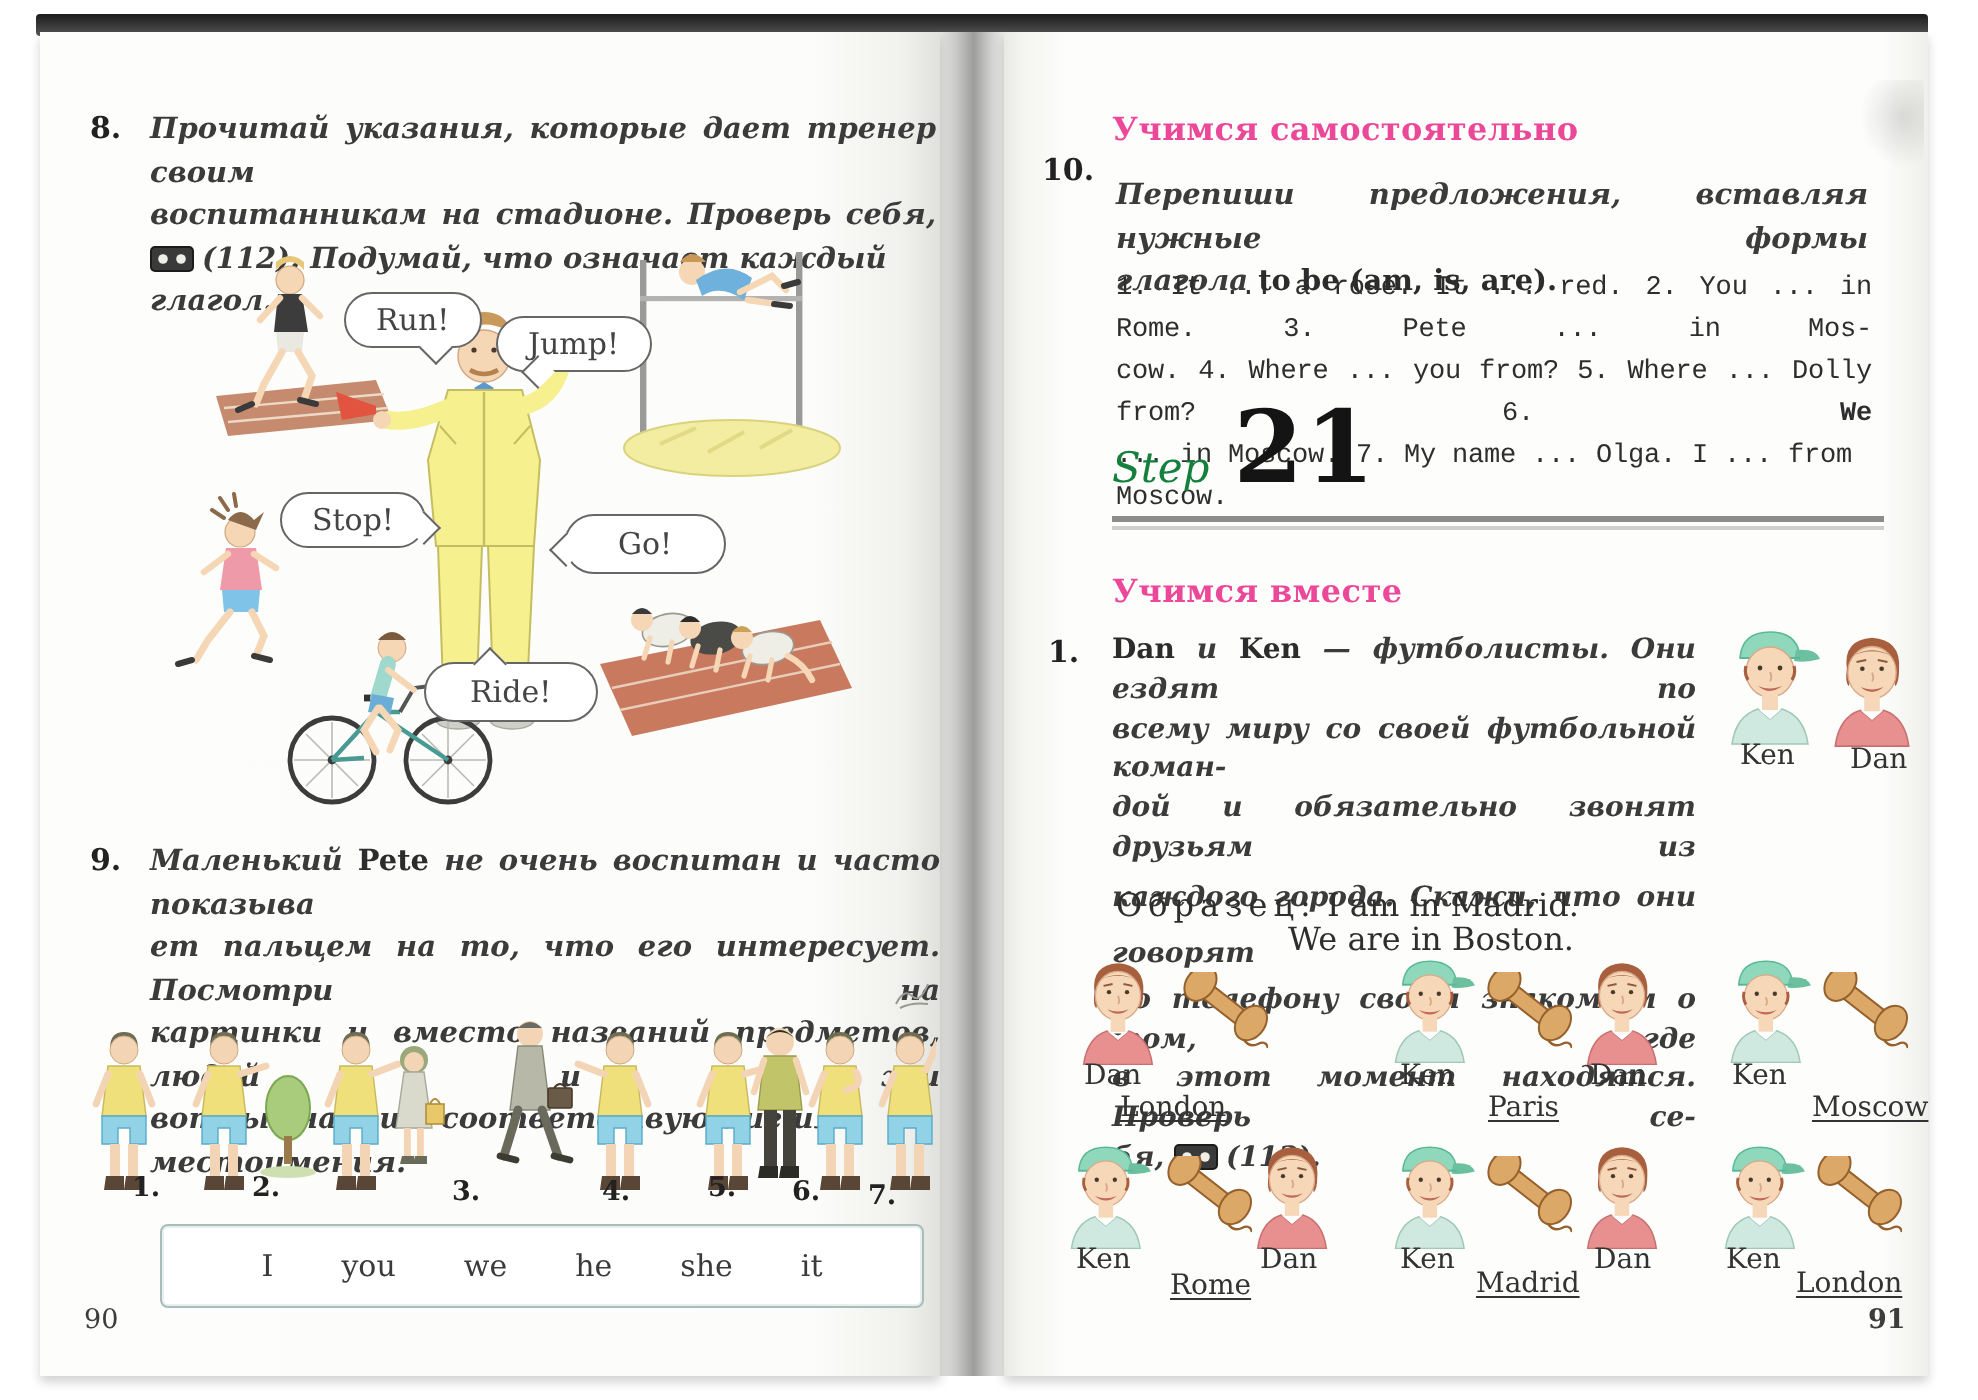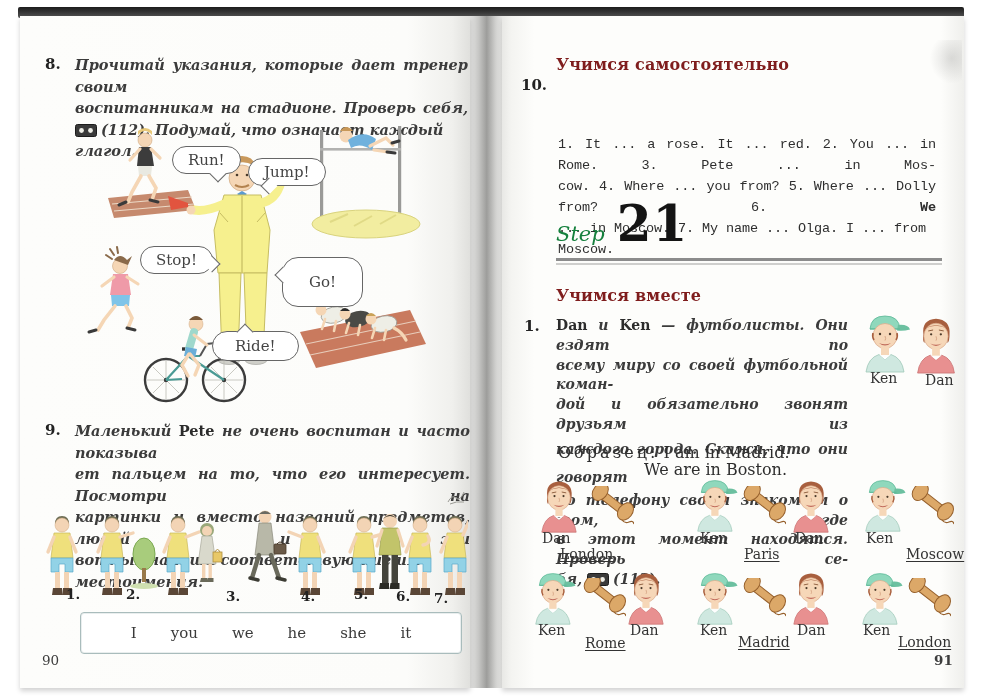--- a/index.html
+++ b/index.html
@@ -18,21 +18,21 @@
       background:linear-gradient(90deg,#ecECEA 0%,#c6c6c4 30%,#9d9d9b 52%,#cfcfcd 76%,#f3f3f1 100%);}
   .curl{position:absolute;left:928px;top:40px;width:34px;height:46px;
       background:radial-gradient(ellipse at 70% 40%,rgba(160,160,158,.35),rgba(160,160,158,0) 65%);}
 
   .exnum{font-weight:bold;font-size:15px;color:#222;}
   .itx{font-style:italic;font-weight:bold;font-size:14.5px;color:#3b3b3b;line-height:21.5px;}
   .itx .bu{font-style:normal;font-weight:bold;color:#2c2c2c;}
   .jl{text-align:justify;text-align-last:justify;}
   .sent{font-size:13.5px;color:#2e2e2e;line-height:21px;letter-spacing:-.1px;font-family:Liberation Mono, monospace;}
   .sent .bu{font-weight:bold;}
-  .heading{font-weight:bold;font-size:16px;color:#7f1d1d;letter-spacing:.2px;}
+  .heading{font-weight:bold;font-size:16px;color:#ec4899;letter-spacing:.2px;}
   .pagenum{font-size:13.5px;color:#3d3d3d;}
 
   .bubble{position:absolute;background:#fff;border:1.4px solid #666;border-radius:16px;
           padding:4px 15px;font-size:15px;color:#444;z-index:5;}
   .bubble::after{content:"";position:absolute;width:11px;height:11px;background:#fff;
           transform:rotate(45deg);}
   .t-br::after{bottom:-6.5px;right:16px;border-right:1.4px solid #666;border-bottom:1.4px solid #666;}
   .t-bl::after{bottom:-6.5px;left:14px;border-left:1.4px solid #666;border-bottom:1.4px solid #666;}
   .t-r::after{right:-6.5px;top:11px;border-top:1.4px solid #666;border-right:1.4px solid #666;}
   .t-l::after{left:-6.5px;top:11px;border-left:1.4px solid #666;border-bottom:1.4px solid #666;}
@@ -223,21 +223,21 @@
           <path d="M318,198 Q323,192 328,198 Z" fill="#caa258"></path>
         <path d="M327,210 L324,220 M338,212 L336,222" stroke="#f5d6b5" stroke-width="2.6" stroke-linecap="round"></path>
         <path d="M346,210 q8,4 12,12" stroke="#f5d6b5" stroke-width="3.2" fill="none" stroke-linecap="round"></path>
       </g>
     </g>
   </svg>
 
   <div class="bubble t-br" style="left:172px;top:146px">Run!</div>
   <div class="bubble t-bl" style="left:248px;top:158px">Jump!</div>
   <div class="bubble t-r" style="left:140px;top:246px">Stop!</div>
-  <div class="bubble t-l" style="left:282px;top:257px;padding:15px 26px">Go!</div>
+  <div class="bubble t-l" style="left:282px;top:257px;padding:5px 26px">Go!</div>
   <div class="bubble t-t" style="left:212px;top:331px;padding:5px 22px">Ride!</div>
 
   <div class="abs exnum" style="left:45px;top:421px">9.</div>
   <div class="abs" style="left:75px;top:420px;width:395px">
     <div class="itx jl"><span>Маленький </span><span class="bu">Pete</span><span> не очень воспитан и часто показыва</span></div>
     <div class="itx jl">ет пальцем на то, что его интересует. Посмотри на</div>
     <div class="itx jl">картинки и вместо названий предметов, людей и жи</div>
     <div class="itx">вотных напиши соответствующие им местоимения.</div>
   </div>
 
@@ -326,20 +326,24 @@
   </div>
 
   <span class="abs pagenum" style="left:42px;top:652px">90</span>
 
   <div class="page page-right"></div>
   <div class="curl"></div>
 
   <div class="abs heading" style="left:556px;top:55px">Учимся самостоятельно</div>
 
   <div class="abs exnum" style="left:521px;top:76px">10.</div>
+  <div class="abs" style="left:558px;top:87px;width:376px">
+    <div class="itx jl">Перепиши предложения, вставляя нужные формы</div>
+    <div class="itx"><span>глагола </span><span class="bu">to be (am, is, are).</span></div>
+  </div>
   <div class="abs" style="left:558px;top:134px;width:378px">
     <div class="sent jl">1. It ... a rose. It ... red. 2. You ... in Rome. 3. Pete ... in Mos-</div>
     <div class="sent jl"><span>cow. 4. Where ... you from? 5. Where ... Dolly from? 6. </span><span class="bu">We</span></div>
     <div class="sent">... in Moscow. 7. My name ... Olga. I ... from Moscow.</div>
   </div>
 
   <div class="step-row">
     <span class="step-word">Step</span>
     <span class="step-num">21</span>
   </div>

